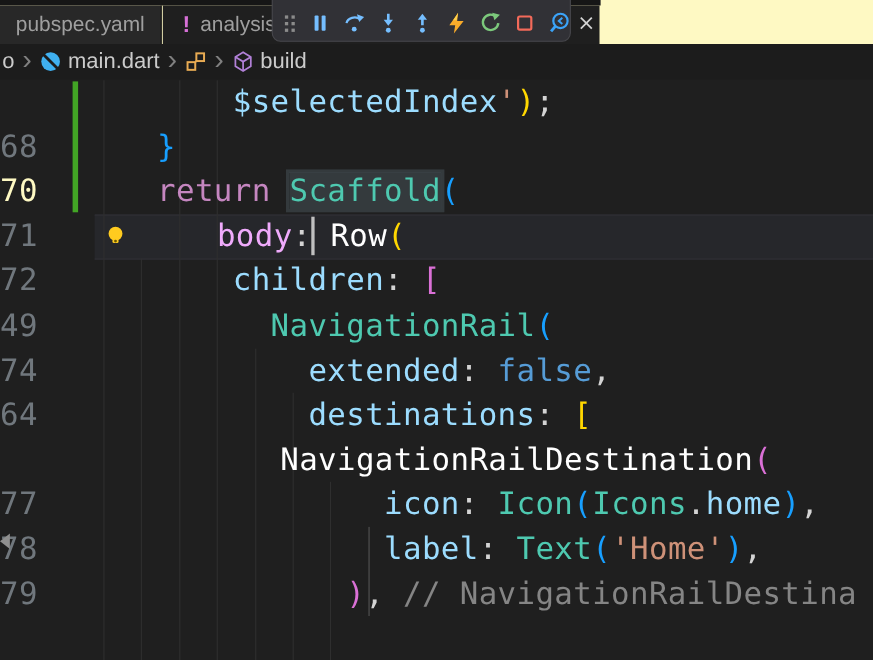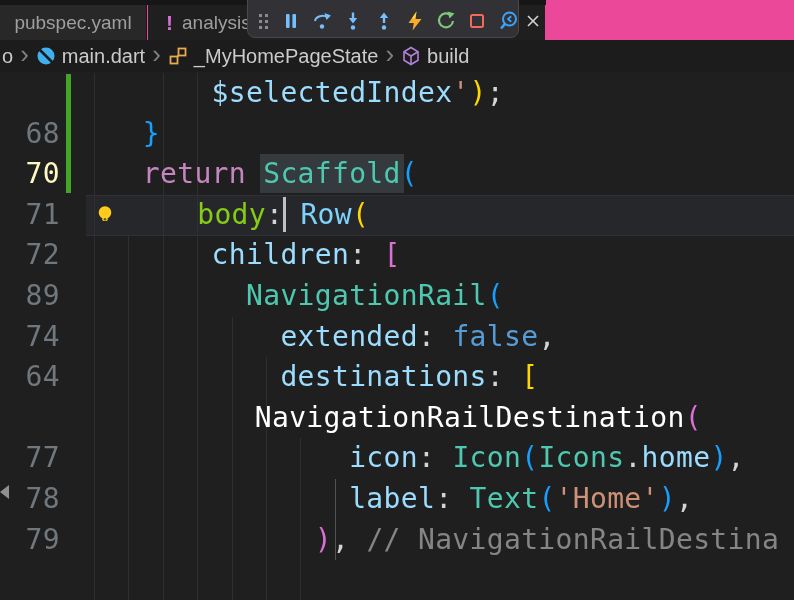--- a/index.html
+++ b/index.html
@@ -2,21 +2,21 @@
 <html><head>
 <meta charset="utf-8">
 <style>
   html,body{margin:0;padding:0;}
   body{
     width:794px;height:600px;overflow:hidden;position:relative;
     background:#1f1f1f;font-family:"Liberation Sans",sans-serif;
     -webkit-font-smoothing:antialiased;
   }
   
-  .tabbar{position:absolute;top:0;left:0;width:794px;height:40px;background:#ec4899;}
+  .tabbar{position:absolute;top:0;left:0;width:794px;height:40px;background:#fef9c3;}
   .tabbar .topstrip{position:absolute;top:0;left:0;width:546px;height:5px;background:#161616;}
   .tab{position:absolute;top:5px;height:35px;display:flex;align-items:center;box-sizing:border-box;}
   .tab.t1{left:0;width:147px;background:#282828;justify-content:center;border-right:1px solid #161616;}
   .tab.t2{left:148px;width:397px;background:#1f1f1f;padding-left:18px;overflow:hidden;}
   .tab .label{font-size:19px;color:#9f9f9f;white-space:nowrap;}
   .tab .yaml-bang{color:#d670d6;font-weight:bold;font-size:21px;margin-right:9px;}
   .tab-close{position:absolute;top:9px;left:521px;width:24px;height:24px;display:flex;align-items:center;justify-content:center;}
   
   .dbg{position:absolute;top:-8px;left:247px;width:272px;height:46px;box-sizing:border-box;
        background:#313136;border:1px solid #48484d;border-radius:8px;
@@ -32,21 +32,21 @@
   
   .editor{position:absolute;top:72px;left:0;width:794px;height:528px;background:#1f1f1f;overflow:hidden;
     font-family:"DejaVu Sans Mono","Liberation Mono",monospace;font-size:28px;letter-spacing:0.34px;}
   .line-highlight{position:absolute;left:86px;right:0;top:123px;height:41px;background:#26272b;
     border-top:1px solid #303136;border-bottom:1px solid #303136;box-sizing:border-box;z-index:0;}
   .guide{position:absolute;width:1px;background:#2f2f2f;z-index:1;}
   .guide.active{background:#545454;}
   .git-bar{position:absolute;left:66px;top:2px;width:5px;height:119px;background:#42a525;z-index:1;}
   .code-lines{position:absolute;top:1px;left:0;right:0;z-index:2;}
   .code-row{display:flex;height:40.6px;line-height:40.6px;white-space:pre;}
-  .line-num{flex:0 0 60px;width:60px;text-align:right;color:#70777d;user-select:none;}
+  .line-num{flex:0 0 60px;width:60px;text-align:left;color:#70777d;user-select:none;}
   .line-num.active{color:#fef9c3;}
   .line-text{margin-left:14px;}
   .word-hl{background:rgba(103,124,133,0.30);box-shadow:0 0 0 3px rgba(103,124,133,0.30);}
   .cursor{position:absolute;left:283px;top:125px;width:3px;height:35px;background:#c0c0c0;z-index:3;}
   .bulb{position:absolute;left:94px;top:128px;z-index:3;}
   .wrap-arrow{position:absolute;left:0;top:413px;width:0;height:0;z-index:3;
     border-top:7px solid transparent;border-bottom:7px solid transparent;border-right:9px solid #8f8f8f;}
 </style>
 </head>
 <body>
@@ -149,21 +149,20 @@
     </svg>
     <span>main.dart</span>
   </span>
   <span class="crumb-sep">›</span>
   <span class="crumb">
     <svg width="20" height="20" viewBox="0 0 20 20">
       <rect x="2.5" y="10.5" width="7" height="7" fill="none" stroke="#e8ab53" stroke-width="1.8"></rect>
       <rect x="10.5" y="2.5" width="7" height="7" fill="none" stroke="#e8ab53" stroke-width="1.8"></rect>
       <line x1="9.5" y1="10.5" x2="10.5" y2="9.5" stroke="#e8ab53" stroke-width="1.8"></line>
     </svg>
-    <span>_MyHomePageState</span>
   </span>
   <span class="crumb-sep">›</span>
   <span class="crumb">
     <svg width="20" height="20" viewBox="0 0 20 20">
       <polygon points="10,1.5 17,5.8 17,14.2 10,18.5 3,14.2 3,5.8" fill="none" stroke="#b180d7" stroke-width="1.6"></polygon>
       <polyline points="3,5.8 10,10 17,5.8" fill="none" stroke="#b180d7" stroke-width="1.6"></polyline>
       <line x1="10" y1="10" x2="10" y2="18.5" stroke="#b180d7" stroke-width="1.6"></line>
     </svg>
     <span>build</span>
   </span>
@@ -190,23 +189,23 @@
       <circle cx="11" cy="15.2" r="1.3" fill="#6b5900"></circle>
     </svg>
   </div>
 
   <div class="wrap-arrow"></div>
 
   <div class="code-lines">
       <div class="code-row"><span class="line-num"></span><span class="line-text"><span style="color: rgb(212, 212, 212);">        </span><span style="color: rgb(156, 220, 254);">$selectedIndex</span><span style="color: rgb(206, 145, 120);">'</span><span style="color: rgb(255, 215, 0);">)</span><span style="color: rgb(212, 212, 212);">;</span></span></div>
       <div class="code-row"><span class="line-num">68</span><span class="line-text"><span style="color: rgb(212, 212, 212);">    </span><span style="color: rgb(23, 159, 255);">}</span></span></div>
       <div class="code-row"><span class="line-num active">70</span><span class="line-text"><span style="color: rgb(212, 212, 212);">    </span><span style="color: rgb(197, 134, 192);">return</span><span style="color: rgb(212, 212, 212);"> </span><span class="word-hl" style="color: rgb(78, 201, 176);">Scaffold</span><span style="color: rgb(23, 159, 255);">(</span></span></div>
-      <div class="code-row"><span class="line-num">71</span><span class="line-text"><span style="color: rgb(212, 212, 212);">      </span><span style="color: #84cc16; padding-left: 20px;">body</span><span style="color: rgb(212, 212, 212);">:</span><span style="color: rgb(212, 212, 212);"> </span><span style="color: #7dd3fc;">Row</span><span style="color: rgb(255, 215, 0);">(</span></span></div>
+      <div class="code-row"><span class="line-num">71</span><span class="line-text"><span style="color: rgb(212, 212, 212);">      </span><span style="color: #f0abfc; padding-left: 20px;">body</span><span style="color: rgb(212, 212, 212);">:</span><span style="color: rgb(212, 212, 212);"> </span><span style="color: #ffffff;">Row</span><span style="color: rgb(255, 215, 0);">(</span></span></div>
       <div class="code-row"><span class="line-num">72</span><span class="line-text"><span style="color: rgb(212, 212, 212);">        </span><span style="color: rgb(156, 220, 254);">children</span><span style="color: rgb(212, 212, 212);">:</span><span style="color: rgb(212, 212, 212);"> </span><span style="color: rgb(218, 112, 214);">[</span></span></div>
-      <div class="code-row"><span class="line-num">89</span><span class="line-text"><span style="color: rgb(212, 212, 212);">          </span><span style="color: rgb(78, 201, 176);">NavigationRail</span><span style="color: rgb(23, 159, 255);">(</span></span></div>
+      <div class="code-row"><span class="line-num">49</span><span class="line-text"><span style="color: rgb(212, 212, 212);">          </span><span style="color: rgb(78, 201, 176);">NavigationRail</span><span style="color: rgb(23, 159, 255);">(</span></span></div>
       <div class="code-row"><span class="line-num">74</span><span class="line-text"><span style="color: rgb(212, 212, 212);">            </span><span style="color: rgb(156, 220, 254);">extended</span><span style="color: rgb(212, 212, 212);">:</span><span style="color: rgb(212, 212, 212);"> </span><span style="color: rgb(86, 156, 214);">false</span><span style="color: rgb(212, 212, 212);">,</span></span></div>
       <div class="code-row"><span class="line-num">64</span><span class="line-text"><span style="color: rgb(212, 212, 212);">            </span><span style="color: rgb(156, 220, 254);">destinations</span><span style="color: rgb(212, 212, 212);">:</span><span style="color: rgb(212, 212, 212);"> </span><span style="color: rgb(255, 215, 0);">[</span></span></div>
       <div class="code-row"><span class="line-text"><span style="color: rgb(212, 212, 212);">              </span><span style="color: #ffffff;">NavigationRailDestination</span><span style="color: rgb(218, 112, 214);">(</span></span></div>
       <div class="code-row"><span class="line-num">77</span><span class="line-text"><span style="color: rgb(212, 212, 212);">                </span><span style="color: rgb(156, 220, 254);">icon</span><span style="color: rgb(212, 212, 212);">:</span><span style="color: rgb(212, 212, 212);"> </span><span style="color: rgb(78, 201, 176);">Icon</span><span style="color: rgb(23, 159, 255);">(</span><span style="color: rgb(78, 201, 176);">Icons</span><span style="color: rgb(212, 212, 212);">.</span><span style="color: rgb(156, 220, 254);">home</span><span style="color: rgb(23, 159, 255);">)</span><span style="color: rgb(212, 212, 212);">,</span></span></div>
       <div class="code-row"><span class="line-num">78</span><span class="line-text"><span style="color: rgb(212, 212, 212);">                </span><span style="color: rgb(156, 220, 254);">label</span><span style="color: rgb(212, 212, 212);">:</span><span style="color: rgb(212, 212, 212);"> </span><span style="color: rgb(78, 201, 176);">Text</span><span style="color: rgb(23, 159, 255);">(</span><span style="color: rgb(206, 145, 120);">'Home'</span><span style="color: rgb(23, 159, 255);">)</span><span style="color: rgb(212, 212, 212);">,</span></span></div>
       <div class="code-row"><span class="line-num">79</span><span class="line-text"><span style="color: rgb(212, 212, 212);">              </span><span style="color: rgb(218, 112, 214);">)</span><span style="color: rgb(212, 212, 212);">,</span><span style="color: rgb(212, 212, 212);"> </span><span style="color: rgb(133, 133, 133);">// NavigationRailDestina</span></span></div>
     </div>
 
   <div class="cursor"></div>
 </div>

